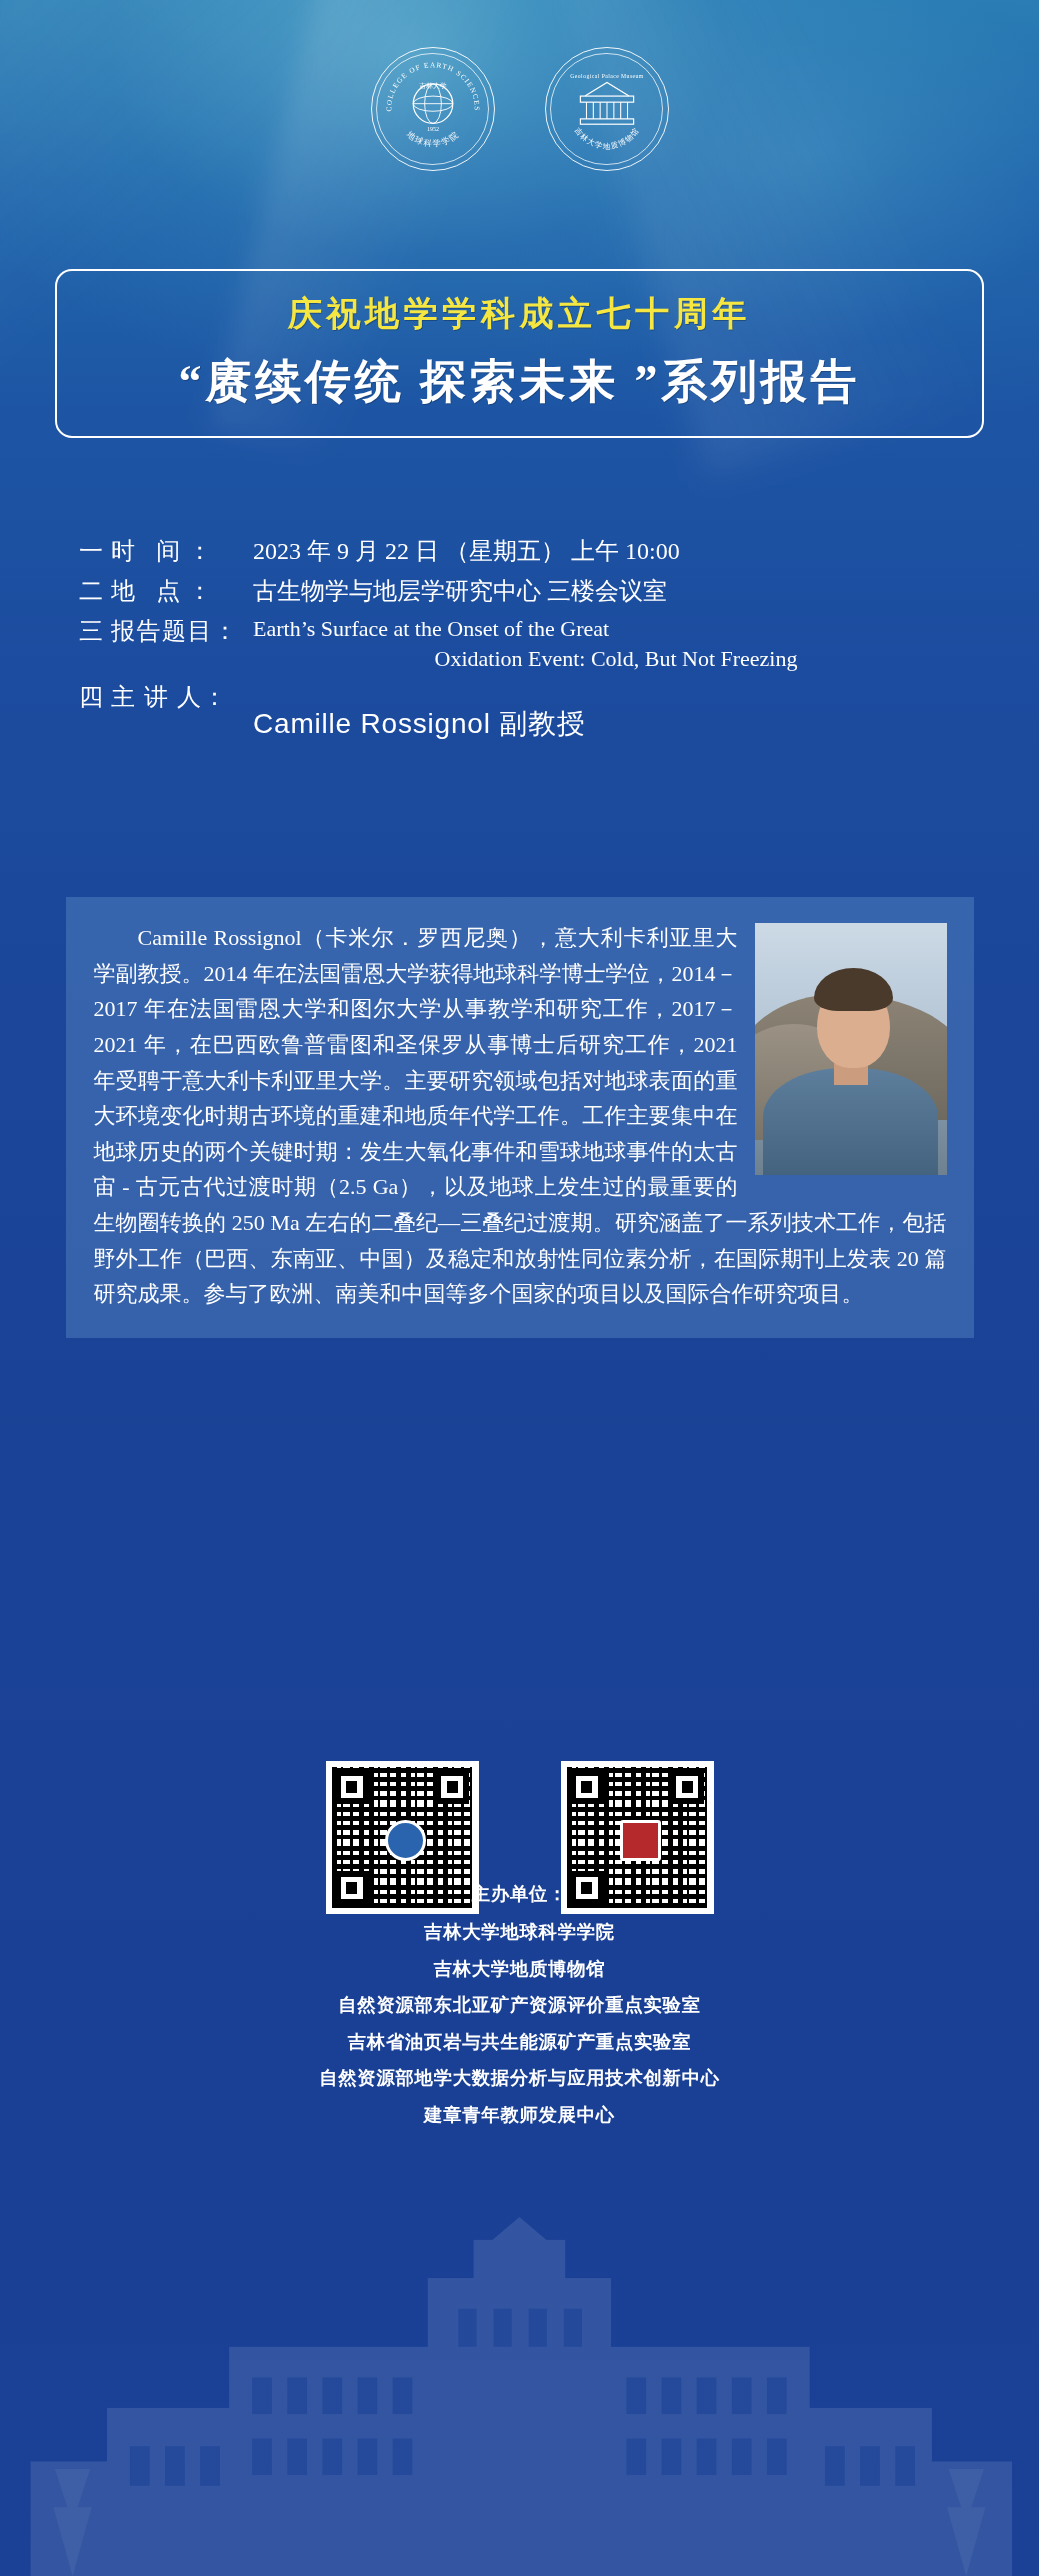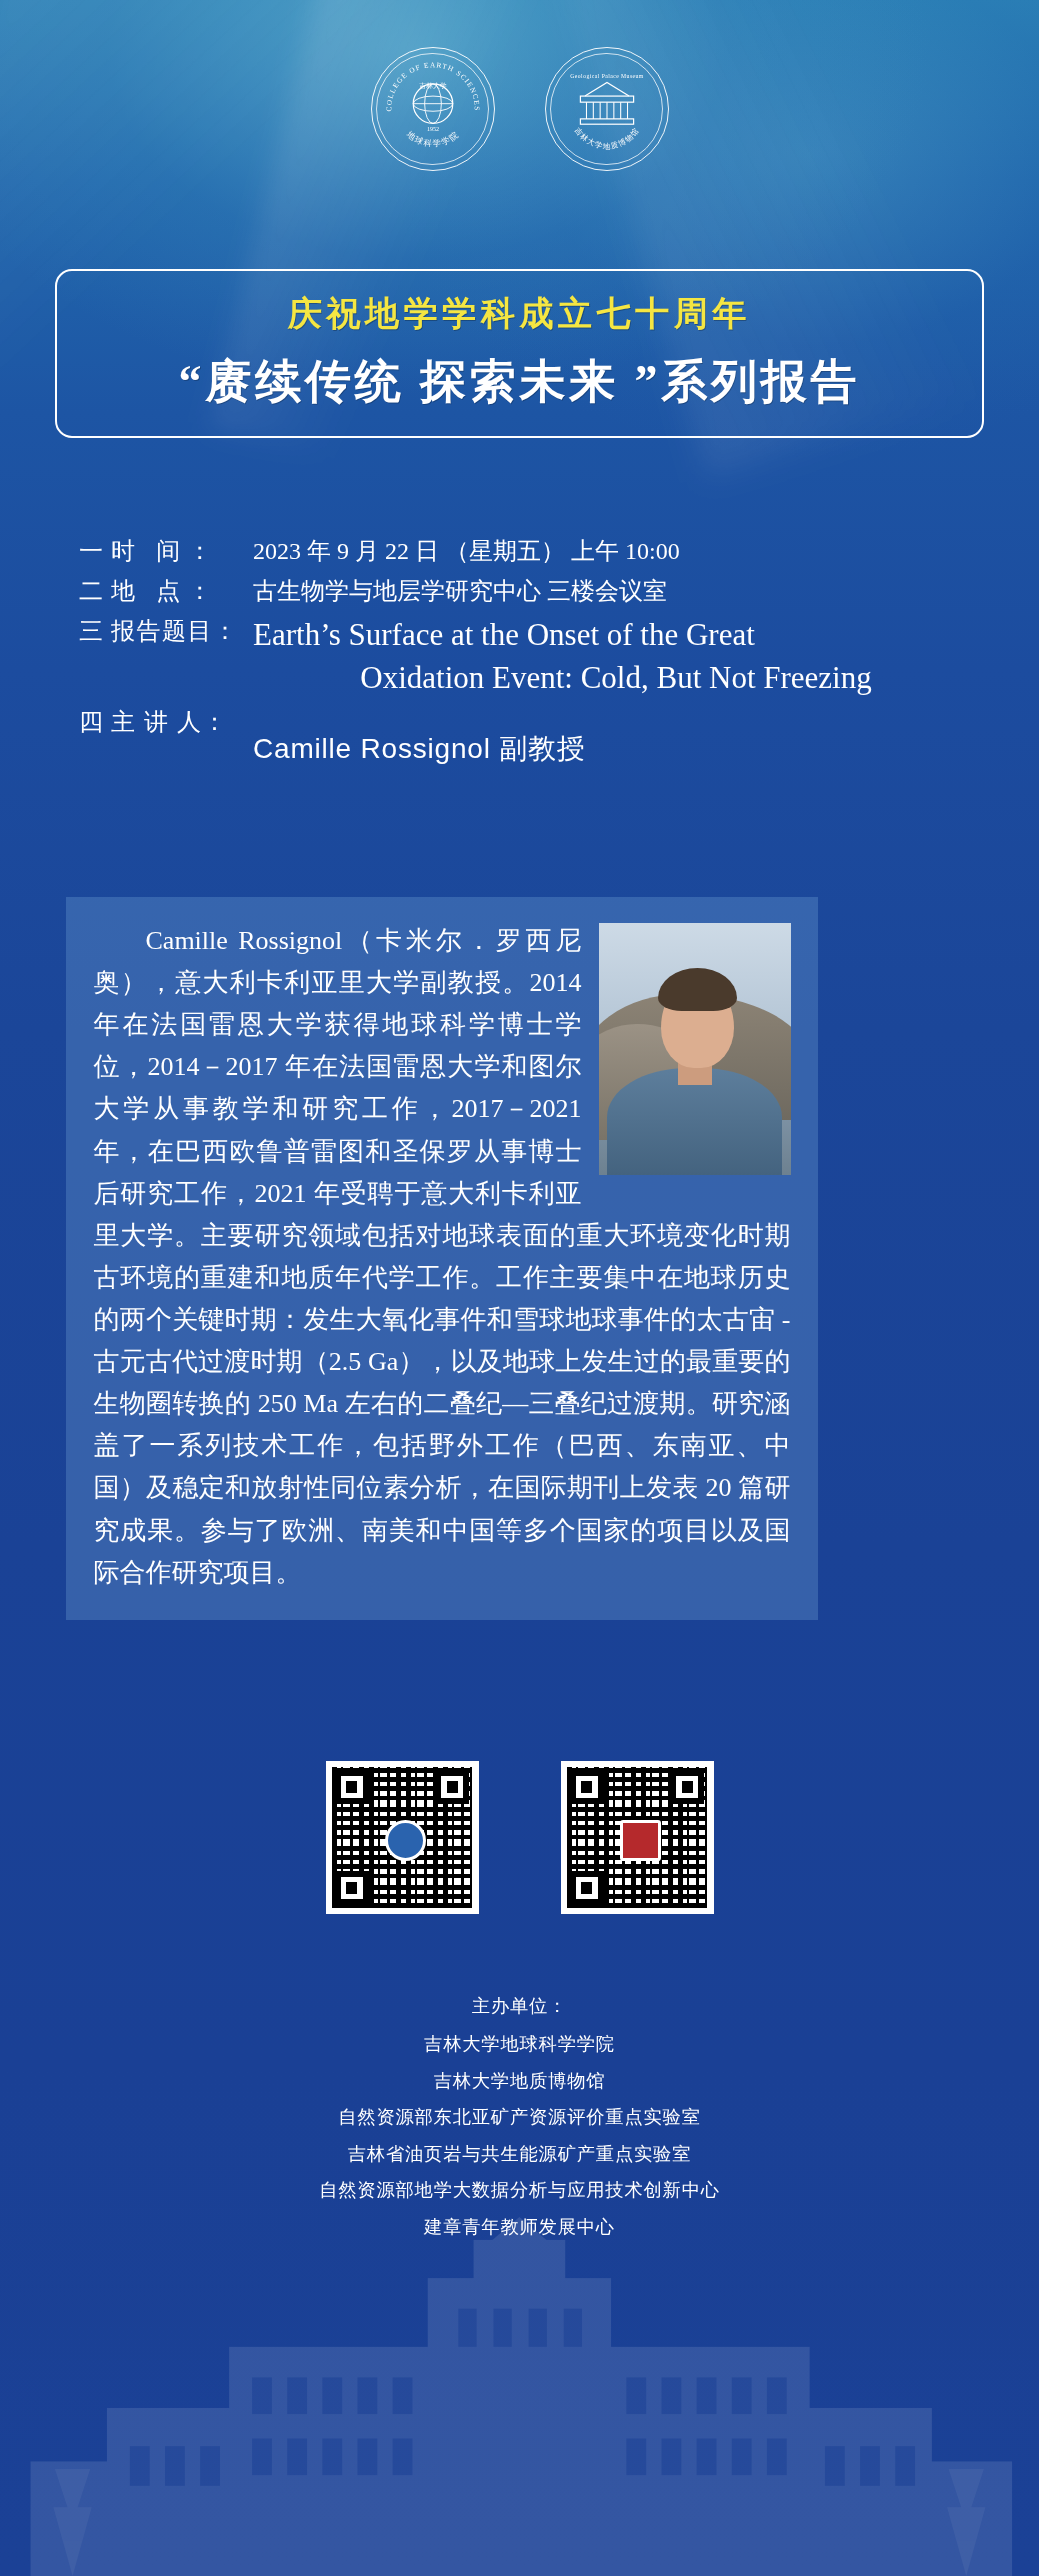--- a/index.html
+++ b/index.html
@@ -132,48 +132,48 @@
   }
   .info-label {
     width: 142px;
     flex: 0 0 142px;
     letter-spacing: 7.6px;
   }
   .info-label.tight { letter-spacing: 1.5px; }
   .info-value { flex: 1; }
   .info-value.en {
     font-family: "Liberation Serif", serif;
-    font-size: 31px;
+    font-size: 22px;
     line-height: 1.36;
   }
   .info-sub {
     text-align: center;
     font-size: 21.4px;
     margin: 3.1px 0 7.6px 0;
     padding-left: 7.6px;
   }
   .speaker-name {
     letter-spacing: 0.8px;
     font-family: Liberation Sans, sans-serif;
     font-size: 28px;
     margin-top: 24px;
   }
 
   
   .bio {
     position: absolute;
     top: 897px;
     left: 66px;
-    width: 752px;
+    width: 908px;
     box-sizing: border-box;
     background: rgba(120,170,220,0.30);
     padding: 23px 27.5px 26px 27.5px;
     color: #ffffff;
     font-family: "Liberation Serif", serif;
-    font-size: 26px;
+    font-size: 22px;
     line-height: 1.62;
     text-align: justify;
   }
   .bio p { margin: 0; text-indent: 2em; }
   .portrait {
     float: right;
     width: 192px;
     height: 252px;
     margin: 3.1px 0 4.6px 17px;
     background: linear-gradient(180deg, #b9cadb 0%, #9fb5c9 30%, #8a9fb4 58%, #6d8190 100%);
@@ -275,28 +275,29 @@
     margin: -17.5px 0 0 -17.5px;
     border-radius: 50%;
     background: #2a63ae;
     border: 3.1px solid #fff;
   }
   .qr.red .center-logo { background: #b5292c; border-radius: 3.1px; }
 
   
   .orgs {
     position: absolute;
-    top: 1988px;
+    top: 1876px;
     left: 0; right: 0;
     text-align: center;
     color: #ffffff;
     font-family: "Liberation Sans", sans-serif;
     font-size: 18.3px;
     line-height: 2.0;
     letter-spacing: 0.8px;
+    font-weight: bold;
   }
   .orgs .head { margin-bottom: 1.5px; }
 
   
   .building {
     position: absolute;
     left: 0; right: 0; bottom: 0;
     height: 359px;
     opacity: 0.20;
     pointer-events: none;

